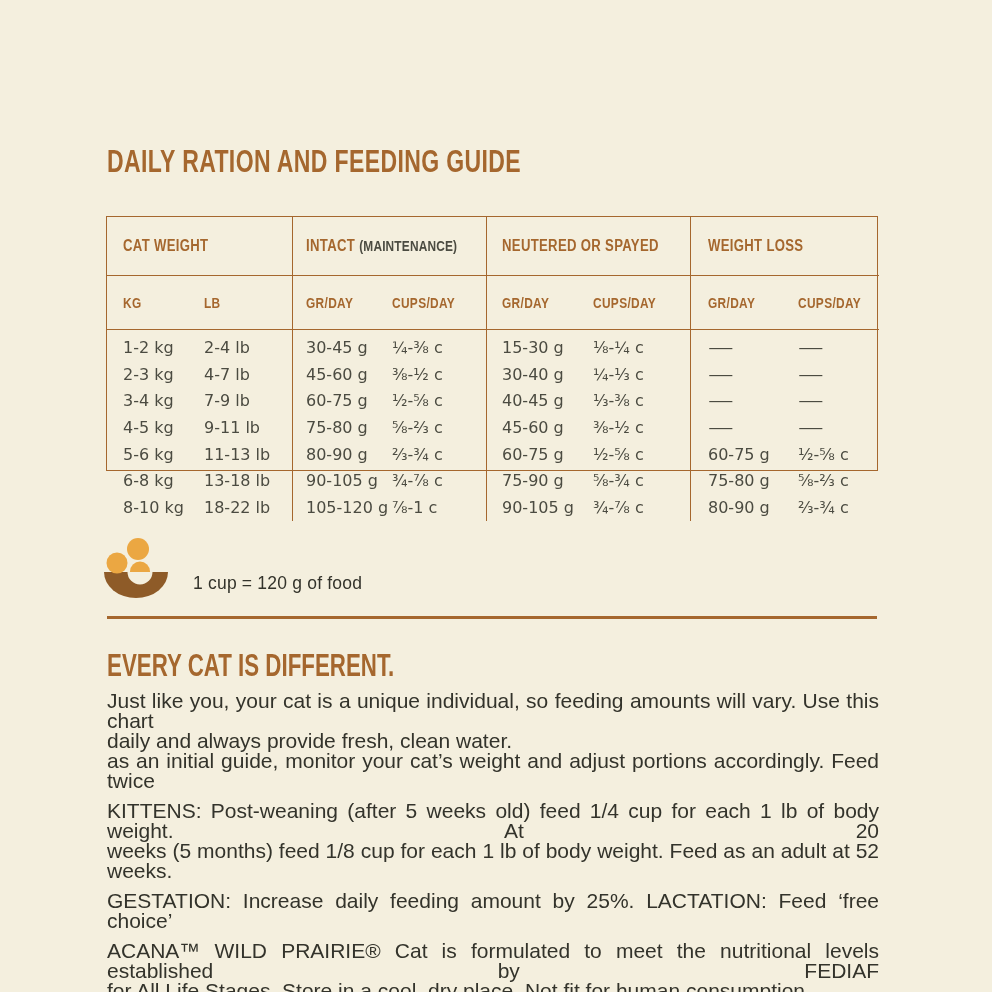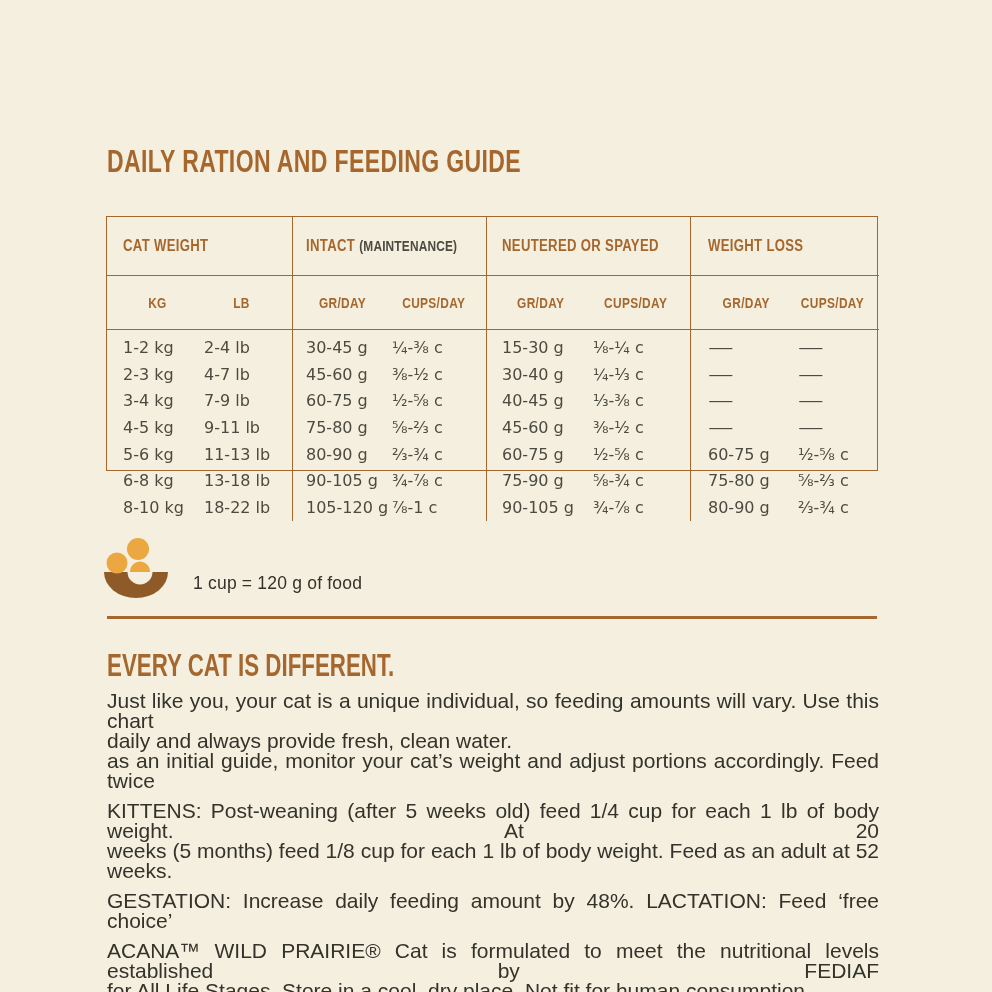--- a/index.html
+++ b/index.html
@@ -46,21 +46,20 @@
     transform:scaleX(0.82);transform-origin:left center;
   }
   .hdr-label{font-size:16px;font-weight:bold;color:var(--accent,#A5672E);letter-spacing:0.4px;}
   .hdr-suffix{font-size:14.5px;font-weight:bold;color:var(--table-ink,#4B4B41);margin-left:5px;letter-spacing:0.2px;}
   .hdr-suffix:empty{display:none;}
 
   .tg-sub{
     display:grid;grid-template-columns:var(--c1) auto;
     align-items:center;padding-left:var(--pl);
     border-bottom:1.6px solid var(--accent,#A5672E);
-    text-align:center;
   }
   .tg-sub span{
     display:inline-block;white-space:nowrap;
     font-size:14px;font-weight:bold;color:var(--accent,#A5672E);
     transform:scaleX(0.85);transform-origin:left center;letter-spacing:0.4px;
   }
 
   .tg-data{
     display:grid;grid-template-columns:var(--c1) auto;
     grid-auto-rows:26.7px;align-items:center;
@@ -248,21 +247,21 @@
       <span class="pline last">daily and always provide fresh, clean water.</span>
       <span class="pline">as an initial guide, monitor your cat’s weight and adjust portions accordingly. Feed twice</span>
     </p>
 
     <p>
       <span class="pline">KITTENS: Post-weaning (after 5 weeks old) feed 1/4 cup for each 1 lb of body weight. At 20</span>
       <span class="pline last">weeks (5 months) feed 1/8 cup for each 1 lb of body weight. Feed as an adult at 52 weeks.</span>
     </p>
 
     <p>
-      <span class="pline last">GESTATION: Increase daily feeding amount by 48%. LACTATION: Feed ‘free choice’</span>
+      <span class="pline last">GESTATION: Increase daily feeding amount by 25%. LACTATION: Feed ‘free choice’</span>
     </p>
 
     <p>
       <span class="pline">ACANA™ WILD PRAIRIE® Cat is formulated to meet the nutritional levels established by FEDIAF</span>
       <span class="pline last">for All Life Stages. Store in a cool, dry place. Not fit for human consumption.</span>
     </p>
   </div>
 
 </div>
 

